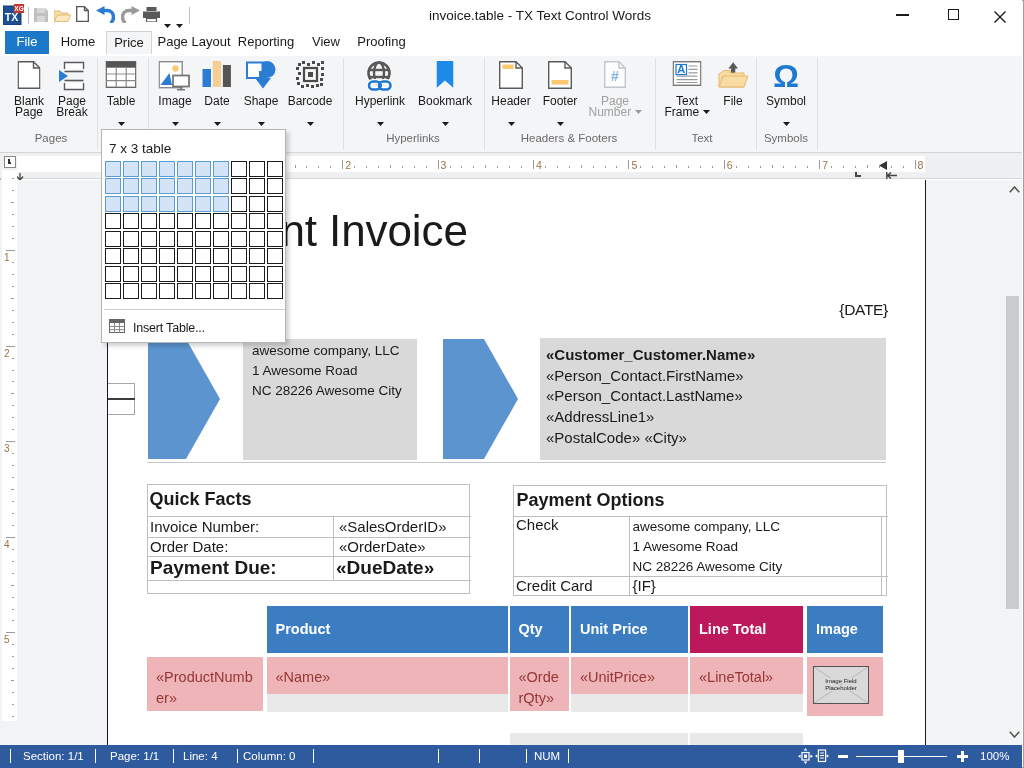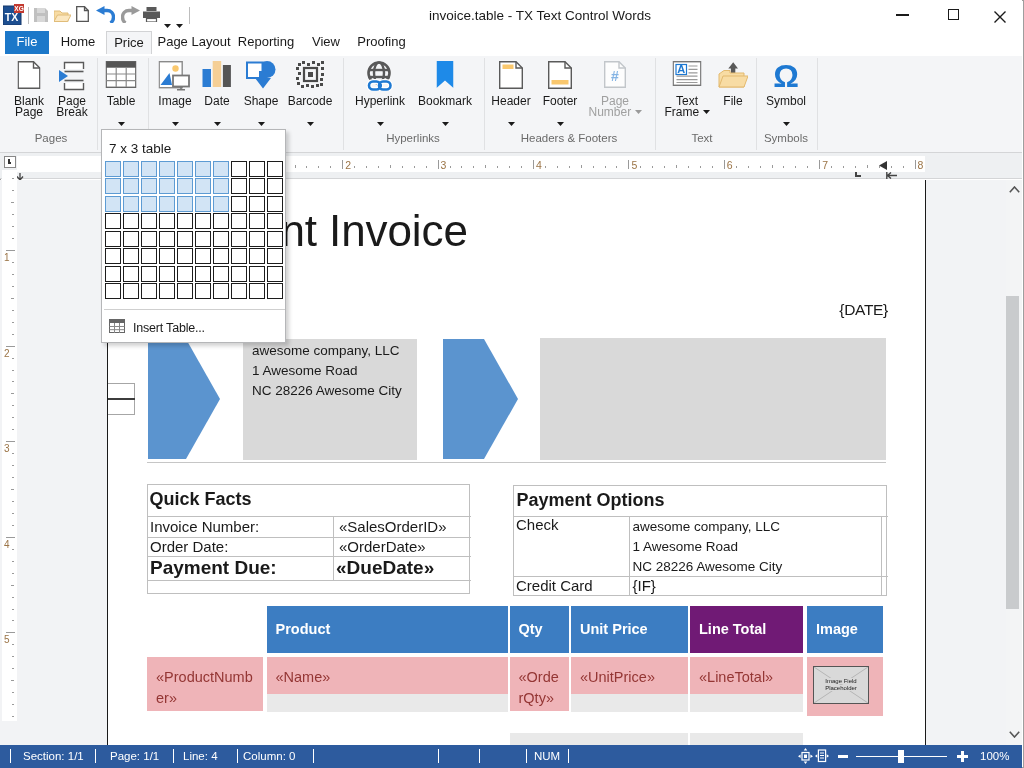--- a/index.html
+++ b/index.html
@@ -428,20 +428,21 @@
     <div class="doc" style="left:147px;top:159px;width:739px;height:121px;">
       <svg style="position:absolute;left:1px;top:0;" width="73" height="120" viewBox="0 0 73 120">
           <path d="M0,0 L38,0 L72,60 L38,120 L0,120 Z" fill="#5b94cf"></path>
         </svg>
       <div style="position:absolute;left:96px;top:0px;width:174px;height:121px;background:#d9d9d9;"></div>
       <div style="position:absolute;left:105px;top:1.5px;font-size:13.5px;line-height:20.3px;letter-spacing:0px;color:#1a1a1a;">awesome company, LLC<br>1 Awesome Road<br>NC 28226 Awesome City</div>
       <svg style="position:absolute;left:296px;top:0;" width="75" height="120" viewBox="0 0 75 120">
           <path d="M0,0 L41,0 L75,60 L41,120 L0,120 Z" fill="#5b94cf"></path>
         </svg>
       <div style="position:absolute;left:393px;top:-1px;width:346px;height:122px;background:#d9d9d9;"></div>
+      <div style="position:absolute;left:399px;top:6px;font-size:15px;line-height:20.7px;color:#1a1a1a;"><b>«Customer_Customer.Name»</b><br>«Person_Contact.FirstName»<br>«Person_Contact.LastName»<br>«AddressLine1»<br>«PostalCode» «City»</div>
       <div style="position:absolute;left:0;top:122.5px;width:739px;height:1px;background:#c6c6c6;"></div>
     </div>
 
     <div class="doc" style="left:108px;top:203px;width:26.5px;height:16px;border:1px solid #a6a6a6;border-left:none;background:#fff;"></div>
     <div class="doc" style="left:108px;top:219px;width:26.5px;height:16px;border:1px solid #a6a6a6;border-left:none;border-top:none;background:#fff;"></div>
     <div class="doc" style="left:108px;top:218px;width:26.5px;height:2px;background:#3c3c3c;"></div>
 
     <div class="doc" style="left:147px;top:303.5px;width:323px;height:110px;border:1px solid #bfbfbf;">
       <div style="position:absolute;left:1.5px;top:4px;font-size:18px;font-weight:bold;color:#1a1a1a;">Quick Facts</div>
       <div style="position:absolute;left:0;top:31.5px;width:323px;height:1px;background:#bfbfbf;"></div>
@@ -466,21 +467,21 @@
       <div style="position:absolute;left:2px;top:30px;font-size:15px;">Check</div>
       <div style="position:absolute;left:118.5px;top:31.5px;font-size:13.5px;line-height:20px;">awesome company, LLC<br>1 Awesome Road<br>NC 28226 Awesome City</div>
       <div style="position:absolute;left:2px;top:91px;font-size:15px;text-align:right;">Credit Card</div>
       <div style="position:absolute;left:118.5px;top:91px;font-size:15px;">{IF}</div>
     </div>
 
     <div id="prodhead" class="doc" style="left:147px;top:426px;width:736px;height:47px;">
         <div style="position:absolute;left:119.5px;top:0;width:241px;height:47px;background:#3c7dc2;color:#fff;font-size:14.5px;font-weight:bold;line-height:47px;padding-left:9px;">Product</div>
         <div style="position:absolute;left:362.5px;top:0;width:59.5px;height:47px;background:#3c7dc2;color:#fff;font-size:14.5px;font-weight:bold;line-height:47px;padding-left:9px;">Qty</div>
         <div style="position:absolute;left:424px;top:0;width:117px;height:47px;background:#3c7dc2;color:#fff;font-size:14.5px;font-weight:bold;line-height:47px;padding-left:9px;">Unit Price</div>
-        <div style="position:absolute;left:543px;top:0;width:113px;height:47px;background:#701a75;color:#fff;font-size:14.5px;font-weight:bold;line-height:47px;padding-left:9px;">Line Total</div>
+        <div style="position:absolute;left:543px;top:0;width:113px;height:47px;background:#be185d;color:#fff;font-size:14.5px;font-weight:bold;line-height:47px;padding-left:9px;">Line Total</div>
         <div style="position:absolute;left:660px;top:0;width:76px;height:47px;background:#3c7dc2;color:#fff;font-size:14.5px;font-weight:bold;line-height:47px;padding-left:9px;">Image</div>
       </div>
 
     <div id="prodrow" class="doc" style="left:147px;top:477px;width:736px;height:57px;">
         <div style="position:absolute;left:0px;top:0;width:116px;height:53.5px;background:#efb4b8;"></div>
         <div style="position:absolute;left:9px;top:10px;width:106px;font-size:14.5px;line-height:21px;color:#943634;">«ProductNumb<br>er»</div>
         <div style="position:absolute;left:119.5px;top:0;width:241px;height:36.5px;background:#efb4b8;"></div>
         <div style="position:absolute;left:119.5px;top:36.5px;width:241px;height:18.5px;background:#e9e9e9;"></div>
         <div style="position:absolute;left:128.5px;top:10px;width:231px;font-size:14.5px;line-height:21px;color:#943634;">«Name»</div>
         <div style="position:absolute;left:362.5px;top:0;width:59.5px;height:54px;background:#efb4b8;"></div>

